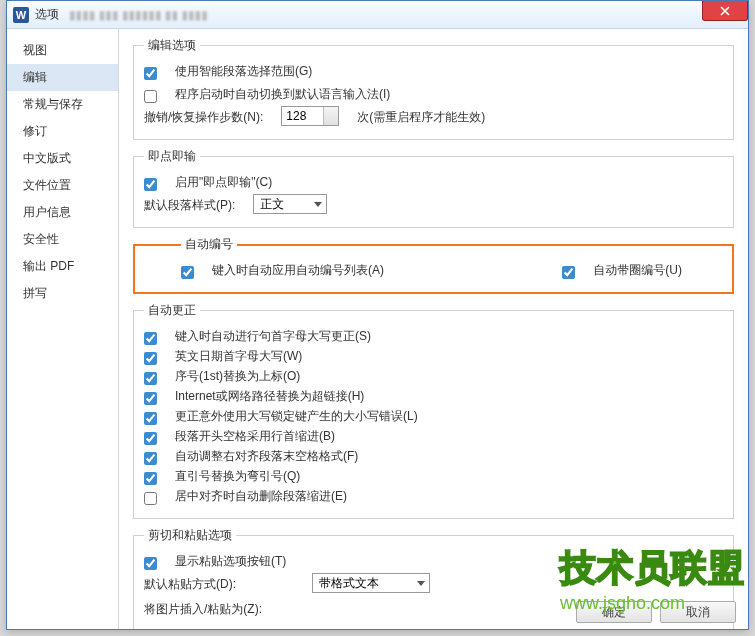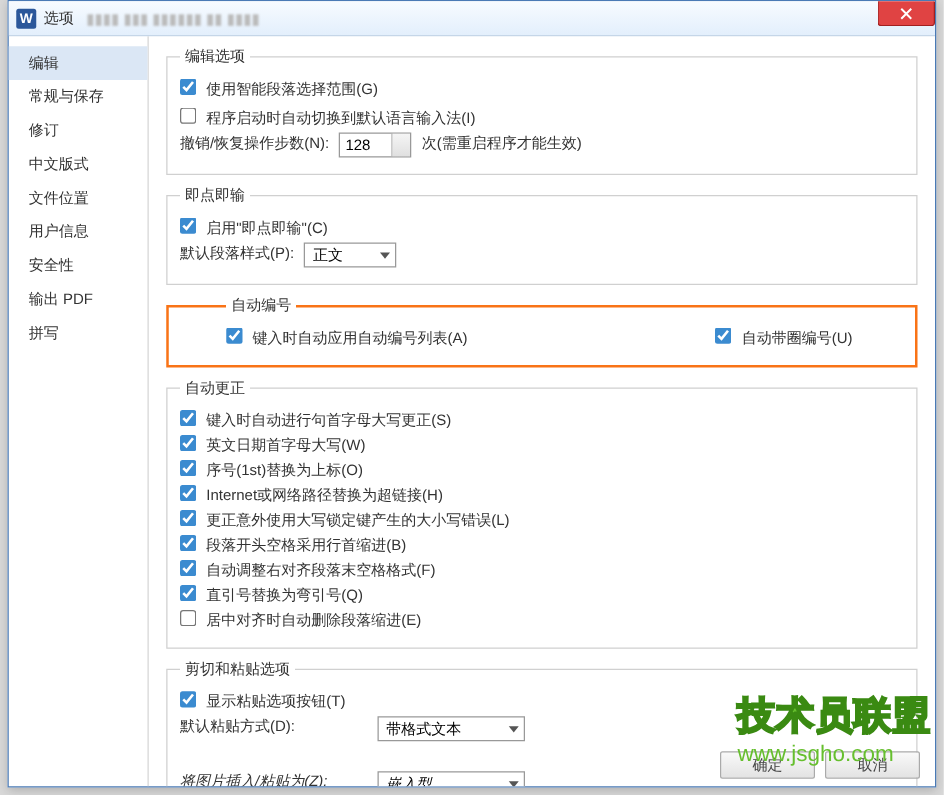--- a/index.html
+++ b/index.html
@@ -11,53 +11,54 @@
     .titlebar .blur { margin-left: 10px; color: #bbb; filter: blur(1px); }
     .titlebar .close { position: absolute; right: 0; top: 0; width: 46px; height: 20px; background: #e04343; border: 1px solid #a02020; border-top: none; border-radius: 0 0 3px 3px; display: flex; align-items: center; justify-content: center; color: #fff; font-size: 12px; }
     .content { display: flex; height: calc(100% - 28px); }
     .sidebar { width: 112px; border-right: 1px solid #d6d6d6; padding: 8px 0; }
     .sidebar-item { padding: 5px 16px; color: #333; cursor: pointer; }
     .sidebar-item.selected { background: #dbe7f5; }
     .main { flex: 1; padding: 8px 14px; overflow: hidden; }
     fieldset { border: 1px solid #d0d0d0; margin-bottom: 8px; padding: 6px 10px 10px 10px; }
     fieldset.highlight { border: 2px solid #f97316; padding-left: 46px; }
     legend { padding: 0 4px; color: #333; }
-    .row { display: flex; align-items: flex-start; margin: 3px 0; gap: 8px; }
+    .row { display: flex; align-items: flex-end; margin: 3px 0; gap: 18px; }
     .row input[type=checkbox] { width: 13px; height: 13px; accent-color: #3b8bd0; }
     .row label { color: #333; }
     .two-col { display: flex; justify-content: space-between; align-items: center; }
     .spin { width: 58px; height: 20px; border: 1px solid #999; background: #fff; display: inline-flex; align-items: center; padding: 0 16px 0 4px; position: relative; }
     .spin::after { content: ""; position: absolute; right: 0; top: 0; bottom: 0; width: 14px; background: linear-gradient(#f5f5f5,#e0e0e0); border-left: 1px solid #bbb; }
     .select { height: 20px; border: 1px solid #999; background: #fff; padding: 0 20px 0 6px; display: inline-flex; align-items: center; position: relative; }
     .select::after { content: ""; position: absolute; right: 4px; top: 7px; border-left: 4px solid transparent; border-right: 4px solid transparent; border-top: 5px solid #555; }
     .select.wide { width: 118px; }
     .select.med { width: 74px; }
     .lbl { color: #333; }
     .watermark { position: absolute; right: 10px; bottom: 20px; display: flex; align-items: flex-end; gap: 4px; pointer-events: none; }
-    .wm-main { font-size: 30px; font-weight: bold; color: #66bf2e; -webkit-text-stroke: 2px #3a8a12; text-shadow: 1px 1px 0 #fff; letter-spacing: 1px; }
+    .wm-main { font-size: 36px; font-weight: bold; color: #66bf2e; -webkit-text-stroke: 2px #3a8a12; text-shadow: 1px 1px 0 #fff; letter-spacing: 1px; }
     .wm-sub { font-size: 18px; color: #66bf2e; align-self: flex-end; margin-bottom: 2px; }
     .bottom-bar { position: absolute; bottom: 4px; left: 130px; right: 12px; height: 26px; display: flex; justify-content: flex-end; align-items: center; gap: 8px; }
     .btn { width: 76px; height: 22px; background: linear-gradient(#f9f9f9,#e3e3e3); border: 1px solid #aaa; border-radius: 2px; color: #444; display: flex; align-items: center; justify-content: center; filter: blur(0.6px); }
   </style>
 </head>
 <body>
 
 <div class="window">
   <div class="titlebar">
     <div class="app-icon">W</div>
     <span class="title">选项</span>
     <span class="blur">▮▮▮▮ ▮▮▮ ▮▮▮▮▮▮ ▮▮ ▮▮▮▮</span>
     <div class="close">
       <svg width="10" height="10" viewBox="0 0 10 10">
           <path d="M1 1 L9 9 M9 1 L1 9" stroke="#fff" stroke-width="1.6"></path>
         </svg>
     </div>
   </div>
   <div class="content">
     <div class="sidebar" id="sidebar">
+        <div class="sidebar-item">视图</div>
         <div class="sidebar-item selected">编辑</div>
         <div class="sidebar-item">常规与保存</div>
         <div class="sidebar-item">修订</div>
         <div class="sidebar-item">中文版式</div>
         <div class="sidebar-item">文件位置</div>
         <div class="sidebar-item">用户信息</div>
         <div class="sidebar-item">安全性</div>
         <div class="sidebar-item">输出 PDF</div>
         <div class="sidebar-item">拼写</div>
       </div>
@@ -159,25 +160,22 @@
         <div class="row">
             <input type="checkbox" checked="" style="">
             <label>显示粘贴选项按钮(T)</label>
           </div>
         <div class="row">
           <span class="lbl" style="width:150px;">默认粘贴方式(D):</span>
           <span class="select wide">
               <span>带格式文本</span>
             </span>
         </div>
-        <div class="row" style="margin-top:24px;font-style:italic;">
+        <div class="row" style="margin-top:8px;">
           <span class="lbl" style="width:150px;">将图片插入/粘贴为(Z):</span>
-          <span class="select wide">
-              <span>嵌入型</span>
-            </span>
         </div>
       </fieldset>
 
     </div>
   </div>
   <div class="bottom-bar">
     <div class="btn">确定</div>
     <div class="btn">取消</div>
   </div>
 </div>

